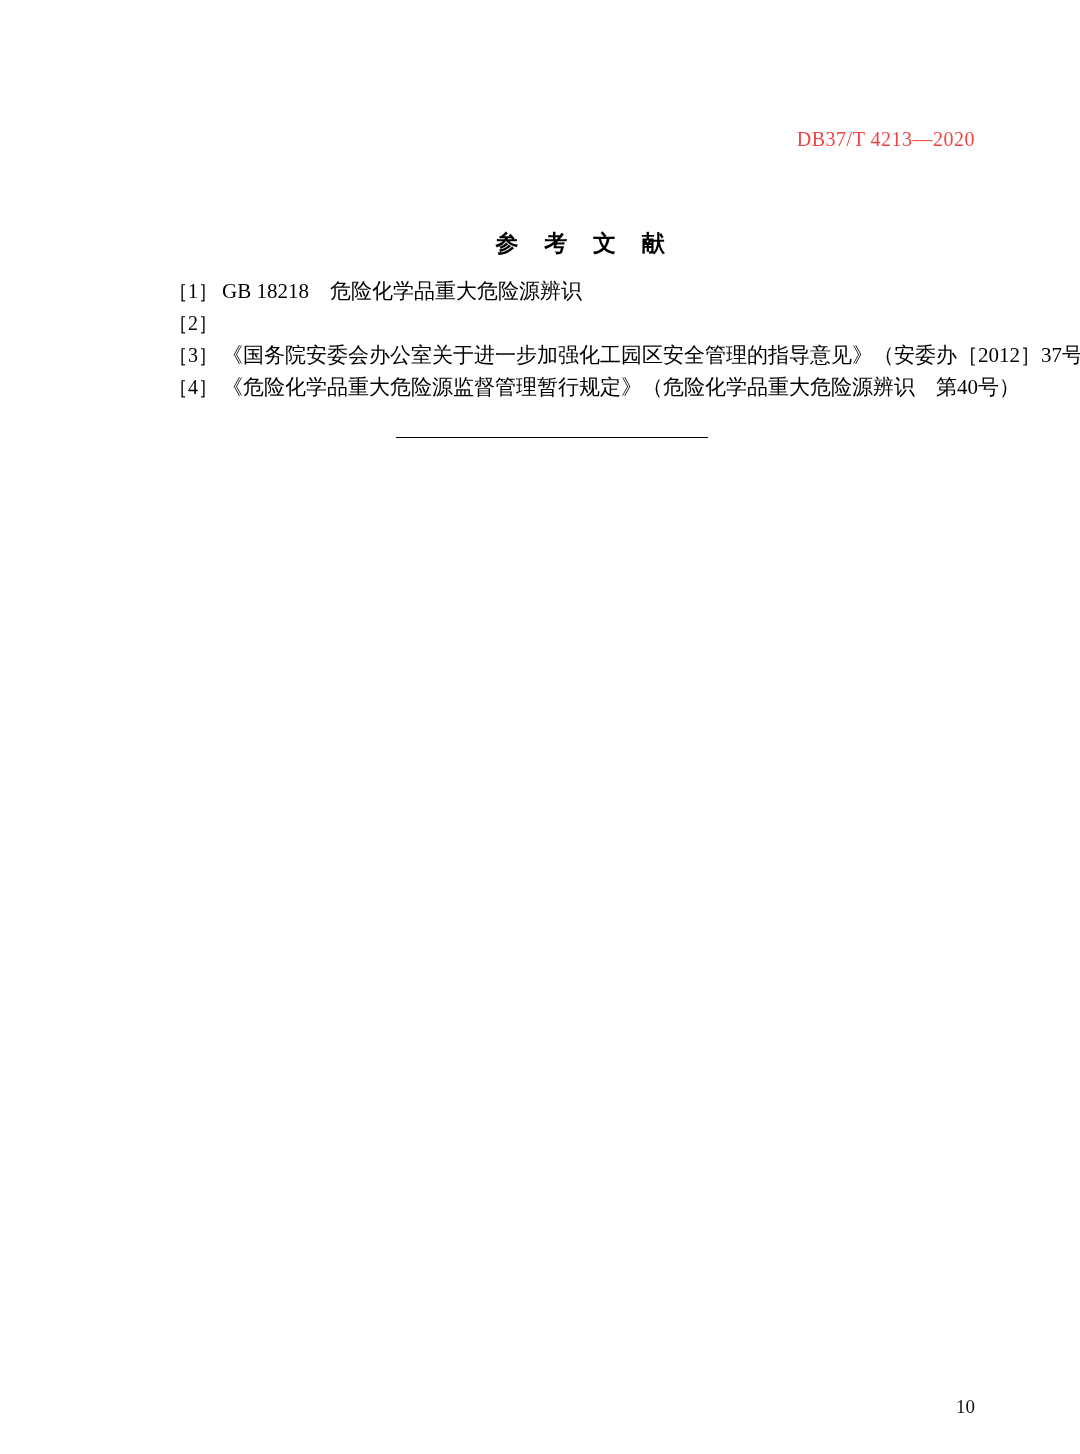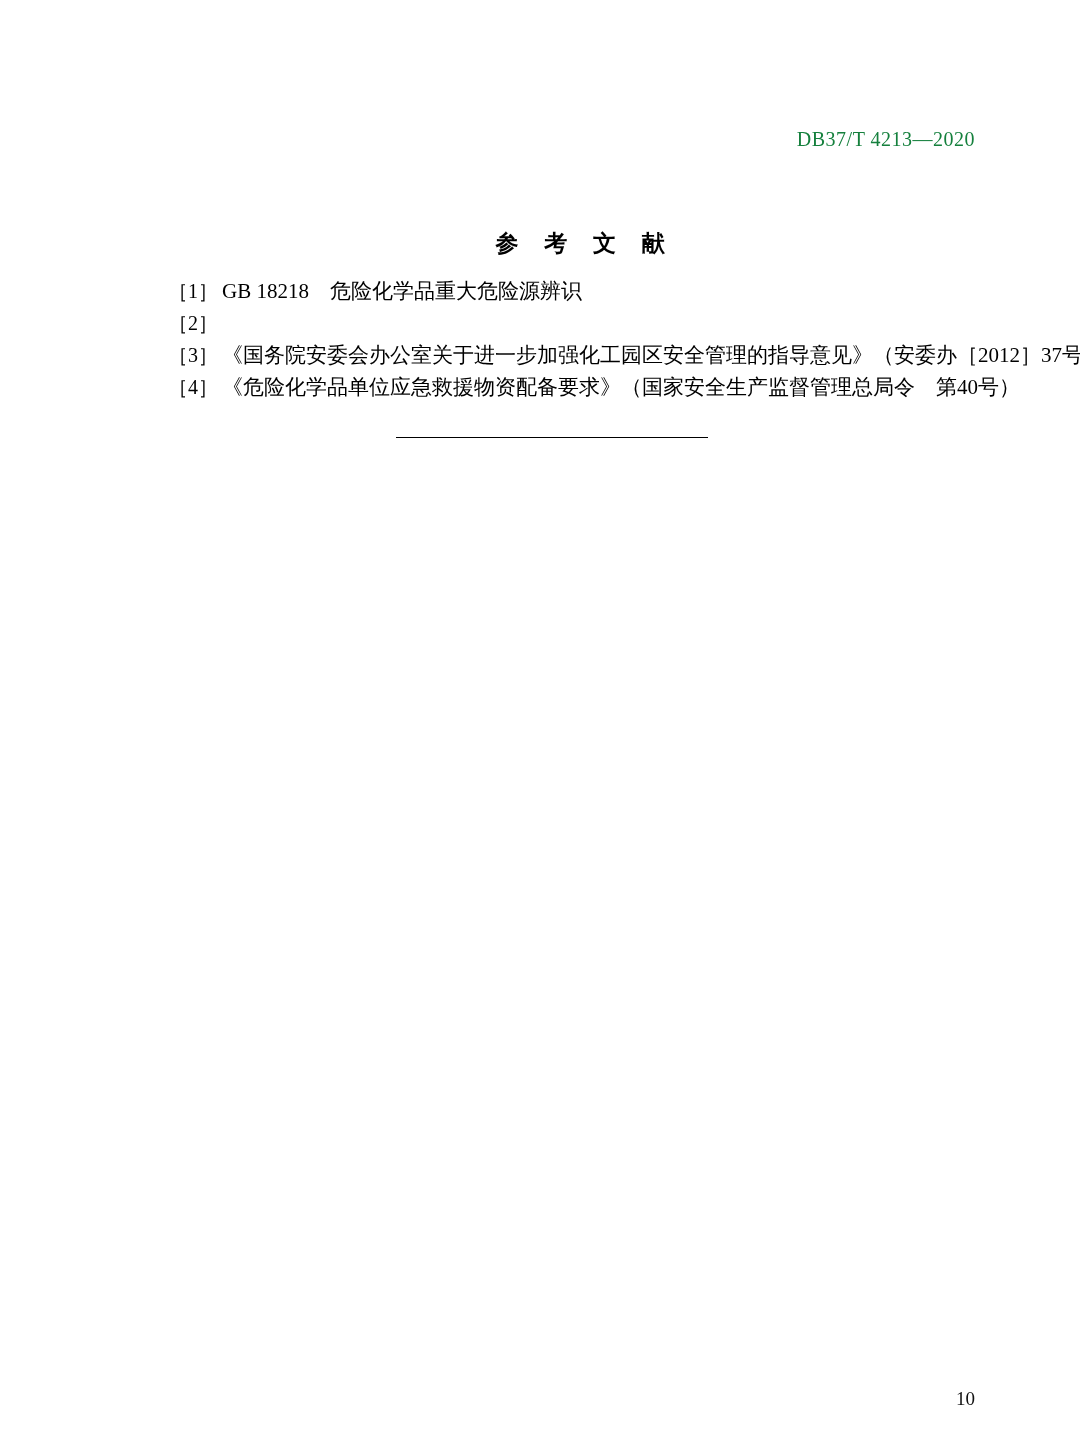--- a/index.html
+++ b/index.html
@@ -22,21 +22,21 @@
     height: 1454px;
   }
   .header-code {
     position: absolute;
     top: 128px;
     right: 105px;
     font-family: "Liberation Serif", serif;
     font-size: 20px;
     letter-spacing: 0.5px;
     white-space: nowrap;
-    color: #15803d;
+    color: #ef4444;
   }
   .doc-title {
     position: absolute;
     top: 228px;
     left: 4px;
     width: 1080px;
     text-align: center;
     font-size: 23px;
     font-weight: bold;
     letter-spacing: 10px;
@@ -71,21 +71,21 @@
   .end-rule {
     position: absolute;
     top: 437px;
     left: 396px;
     width: 312px;
     height: 0;
     border-top: 1px solid #000;
   }
   .page-number {
     position: absolute;
-    bottom: 44px;
+    bottom: 36px;
     right: 105px;
     font-family: "Liberation Serif", serif;
     font-size: 19px;
     color: #111;
   }
 </style>
 </head>
 <body>
 
 <div class="page">
@@ -105,21 +105,21 @@
       <span class="ref-num">［2］</span>
     </div>
 
     <div class="ref-item">
       <span class="ref-num">［3］</span>
       <span class="ref-text">《国务院安委会办公室关于进一步加强化工园区安全管理的指导意见》（安委办［2012］37号）</span>
     </div>
 
     <div class="ref-item">
       <span class="ref-num">［4］</span>
-      <span class="ref-text">《危险化学品单位应急救援物资配备要求》（国家安全生产监督管理总局令　第40号）</span>
+      <span class="ref-text">《危险化学品重大危险源监督管理暂行规定》（危险化学品重大危险源辨识　第40号）</span>
     </div>
 
   </div>
 
   <div class="end-rule"></div>
 
   <div class="page-number">10</div>
 
 </div>
 

